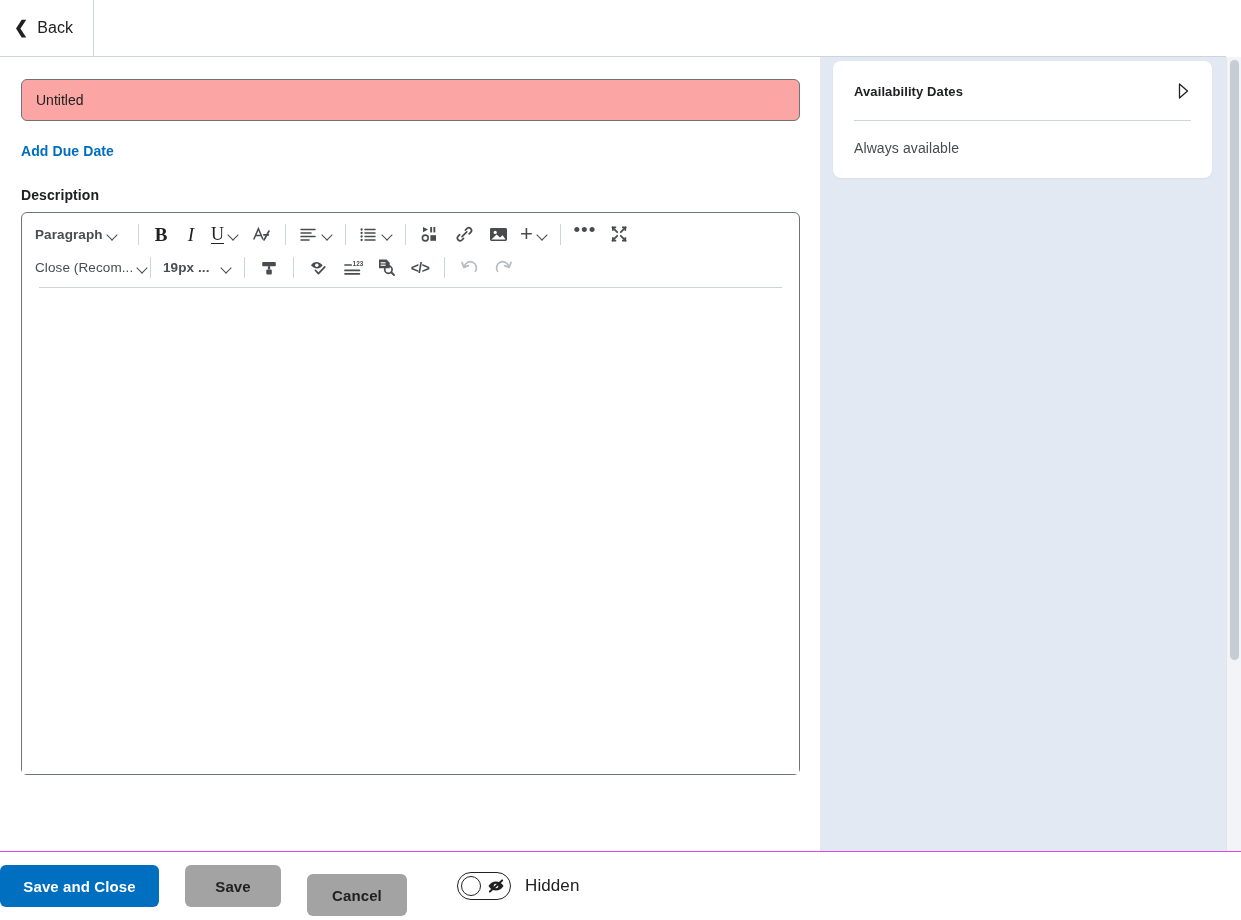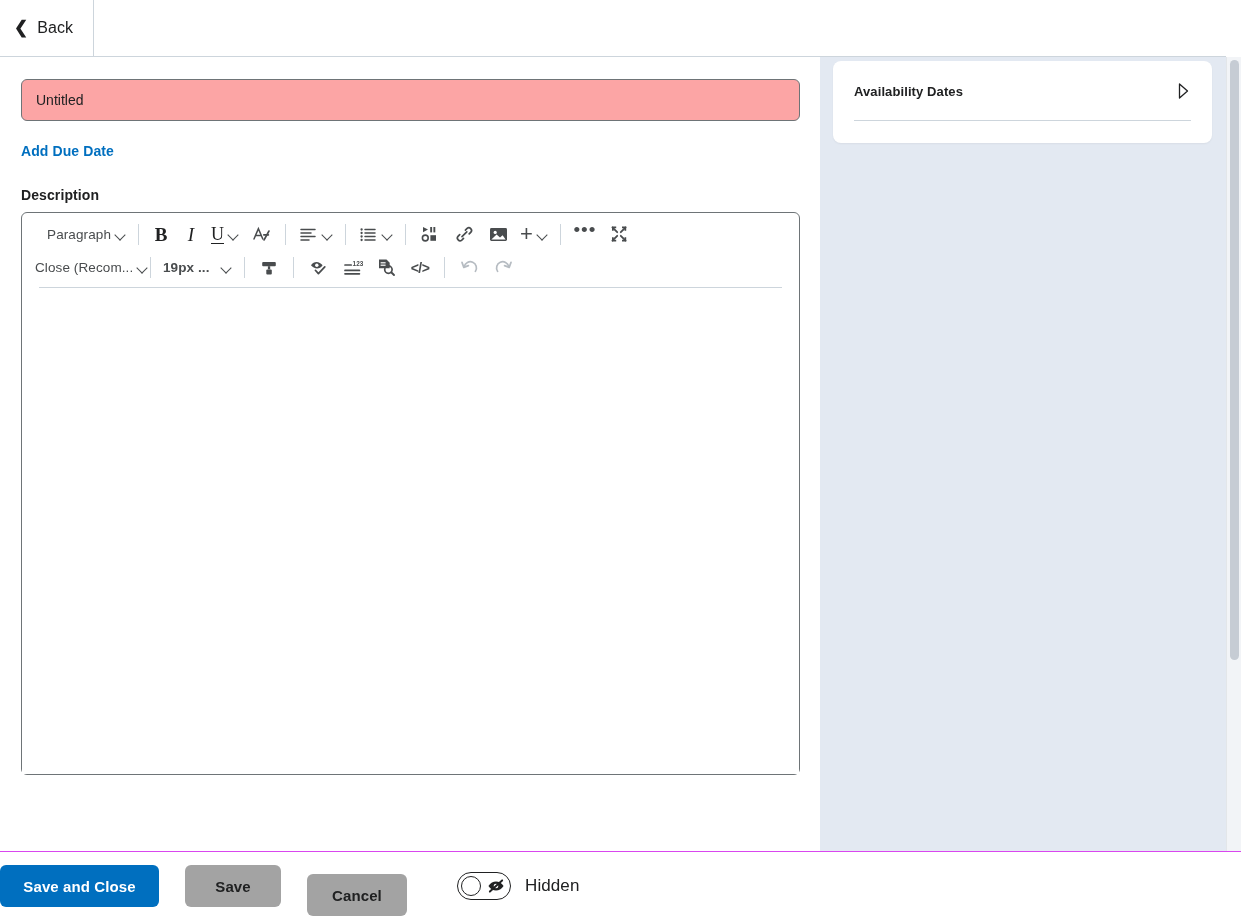--- a/index.html
+++ b/index.html
@@ -159,21 +159,21 @@
     color: #494c4e;
     flex: none;
   }
   .tb-text {
     font-size: 13.5px;
     color: #494c4e;
     white-space: nowrap;
     letter-spacing: .1px;
   }
   .tb-select { min-width: 0; }
-  .sel-paragraph { width: 101px; justify-content: flex-end; }
+  .sel-paragraph { width: 101px; justify-content: flex-start; font-weight: bold; }
   .sel-font { width: 113px; justify-content: space-between; }
   .sel-size { width: 79px; justify-content: space-between; font-weight: bold; }
 
   .caret {
     display: inline-block;
     width: 11px; height: 11px;
     position: relative;
     flex: none;
   }
   .caret::before {
@@ -628,20 +628,21 @@
 
     <div class="side-col">
       <div class="card">
         <div class="card-head">
           <span class="card-title">Availability Dates</span>
           <svg width="16" height="20" viewBox="0 0 16 20">
             <path d="M4.5 3 L12.5 10 L4.5 17 Z" fill="none" stroke="#202122" stroke-width="1.3" stroke-linejoin="round"></path>
           </svg>
         </div>
         <div class="card-rule"></div>
+        <div class="card-body">Always available</div>
       </div>
     </div>
 
   </div>
 
   <div class="scroll-gutter">
     <div class="scroll-thumb"></div>
   </div>
 
   <div class="footer">

